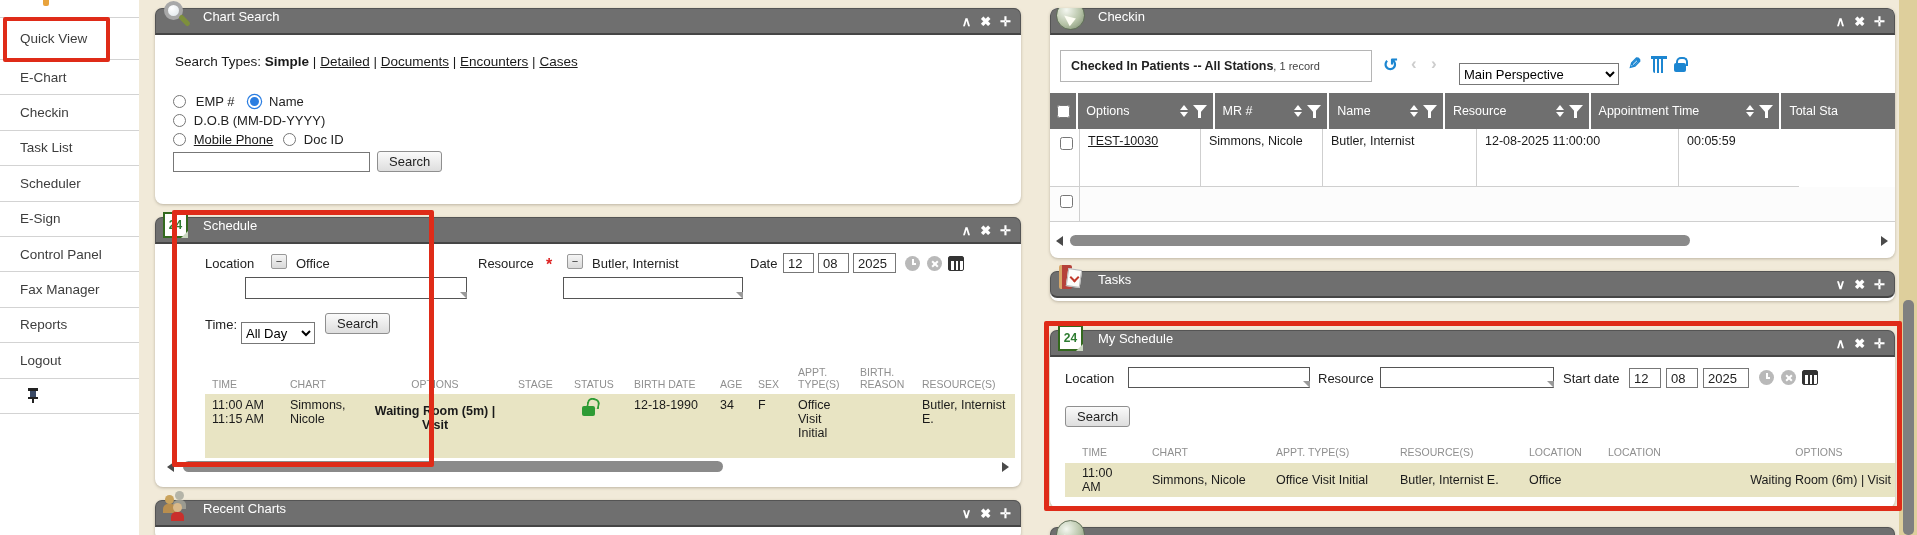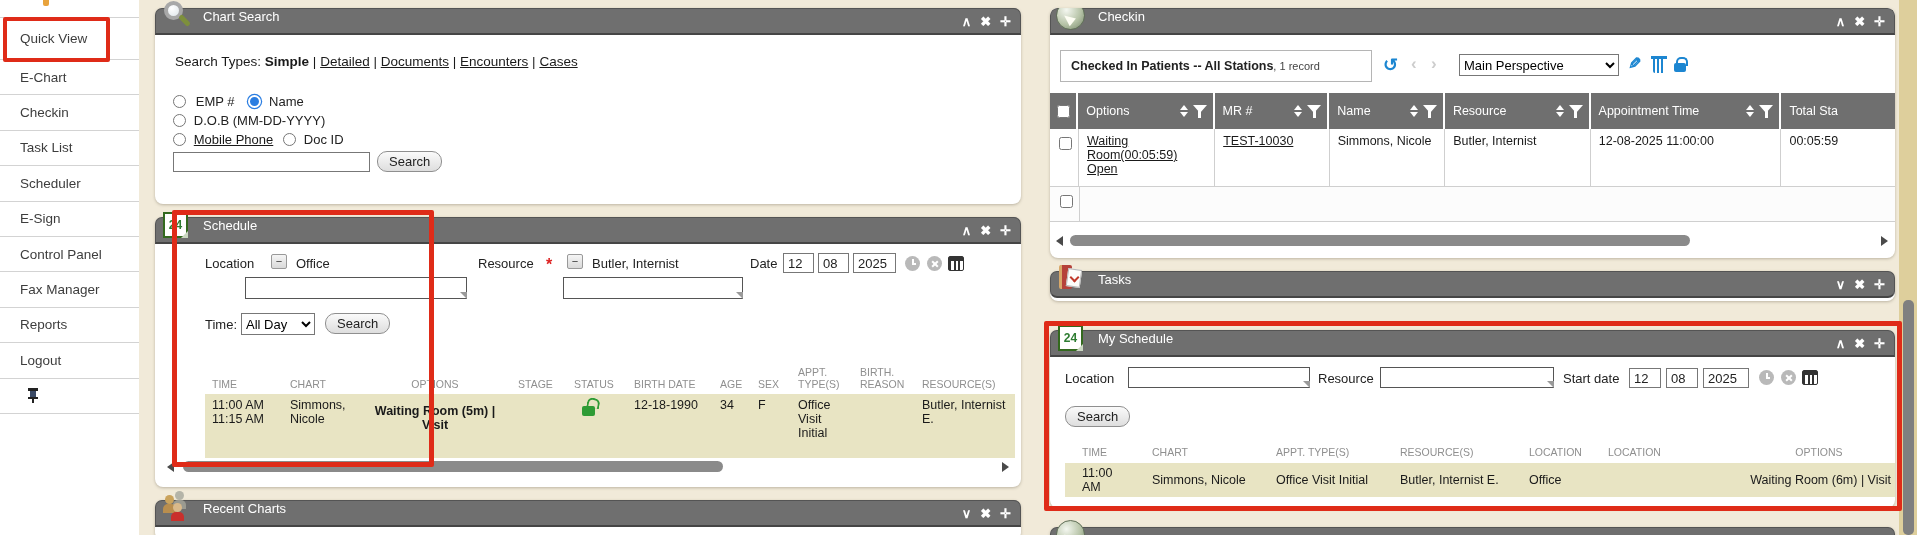--- a/index.html
+++ b/index.html
@@ -54,31 +54,31 @@
   .taskicon { left:8px; top:-9px; width:24px; height:28px; }
   .taskicon .book { position:absolute; left:0; top:2px; width:13px; height:24px; background:#b5413a; border-radius:2px;
                     border-left:3px solid #d8a86a; }
   .taskicon .page { position:absolute; left:8px; top:6px; width:14px; height:18px; background:#fdfdfb;
                     border:1px solid #b9b9b9; transform:rotate(8deg); }
   .taskicon .mark { position:absolute; left:12px; top:11px; width:7px; height:7px;
                     border-left:2px solid #c0392b; border-bottom:2px solid #c0392b; transform:rotate(-45deg); }
 
   
   .btn { font-family:inherit; font-size:13px; color:#222; padding:2px 11px; border:1px solid #8f8f8f;
-         border-radius:10px; background:linear-gradient(#fafafa,#dedede); cursor:pointer;text-align:center; }
+         border-radius:3px; background:linear-gradient(#fafafa,#dedede); cursor:pointer;text-align:center; }
   .minibtn { width:16px; height:15px; font-size:11px; line-height:11px; border:1px solid #999; border-radius:2px;
              background:linear-gradient(#f5f5f5,#d9d9d9); cursor:pointer; color:#333; }
   .ta { border:1px solid #555; background:#fff; resize:none; font-family:inherit; font-size:13px; height:22px; }
   .corner { position:absolute; width:0; height:0; border-left:7px solid transparent; border-top:7px solid #9a9a9a; }
   .tinput { border:1px solid #777; height:20px; font-family:inherit; font-size:13px; padding-left:4px; color:#222; }
   .lbl { font-size:13px; color:#222; }
   .radio { display:inline-block; width:13px; height:13px; border:1px solid #767676; border-radius:50%;
            background:#fff; vertical-align:-2px; cursor:pointer; }
   .radio.checked { width:13px; height:13px; background:#2a7de1; border:2.5px solid #fff; box-shadow:0 0 0 1.2px #2a7de1; }
-  select { font-family:inherit; font-size:13px; height:22px; border:1px solid #777; background:#fff; }
+  select { font-family:inherit; font-size:13px; height:22px; border:1px solid #777; background:#fff;margin-top:9px; }
 
   .icon-clock { width:15px; height:15px; border-radius:50%; background:#b9b9b9; position:relative; cursor:pointer; }
   .icon-clock:after { content:""; position:absolute; left:6.5px; top:3px; width:2px; height:5px; background:#fff; }
   .icon-clock:before { content:""; position:absolute; left:6.5px; top:6.5px; width:4px; height:2px; background:#fff; }
   .icon-xcircle { width:15px; height:15px; border-radius:50%; background:#b9b9b9; position:relative; cursor:pointer; }
   .icon-xcircle:before, .icon-xcircle:after { content:""; position:absolute; left:6.6px; top:3.5px; width:2px; height:8px; background:#fff; }
   .icon-xcircle:before { transform:rotate(45deg); } .icon-xcircle:after { transform:rotate(-45deg); }
   .icon-cal { width:16px; height:15px; border:1.5px solid #333; border-radius:2px; position:relative; background:
               repeating-linear-gradient(90deg,#333 0 2px,#fff 2px 4.5px); cursor:pointer; }
   .icon-cal:before { content:""; position:absolute; left:0; top:0; width:100%; height:3.5px; background:#333; }
@@ -417,24 +417,20 @@
           </span>
         </div>
       <div class="ghcell gc6" style="border-right:none;">
           <span class="glabel">Total Sta</span>
         </div>
     </div>
     <div class="grow" style="position:absolute; left:0; top:121px; width:845px; height:58px;">
       <div class="gcell gc0">
           <input type="checkbox" style="margin-top: 3px; height: 13px;">
         </div>
-      <div class="gcell gc1">
-        <span class="ulink">Waiting Room(00:05:59)</span><br>
-        <span class="ulink">Open</span>
-      </div>
       <div class="gcell gc2"><span class="ulink">TEST-10030</span></div>
       <div class="gcell gc3">Simmons, Nicole</div>
       <div class="gcell gc4">Butler, Internist</div>
       <div class="gcell gc5">12-08-2025 11:00:00</div>
       <div class="gcell gc6" style="border-right:none;">00:05:59</div>
     </div>
     <div class="grow" style="position:absolute; left:0; top:179px; width:845px; height:35px; background:#fcfcfc;">
       <div class="gcell gc0">
           <input type="checkbox" style="margin-top: 3px; height: 13px;">
         </div>

